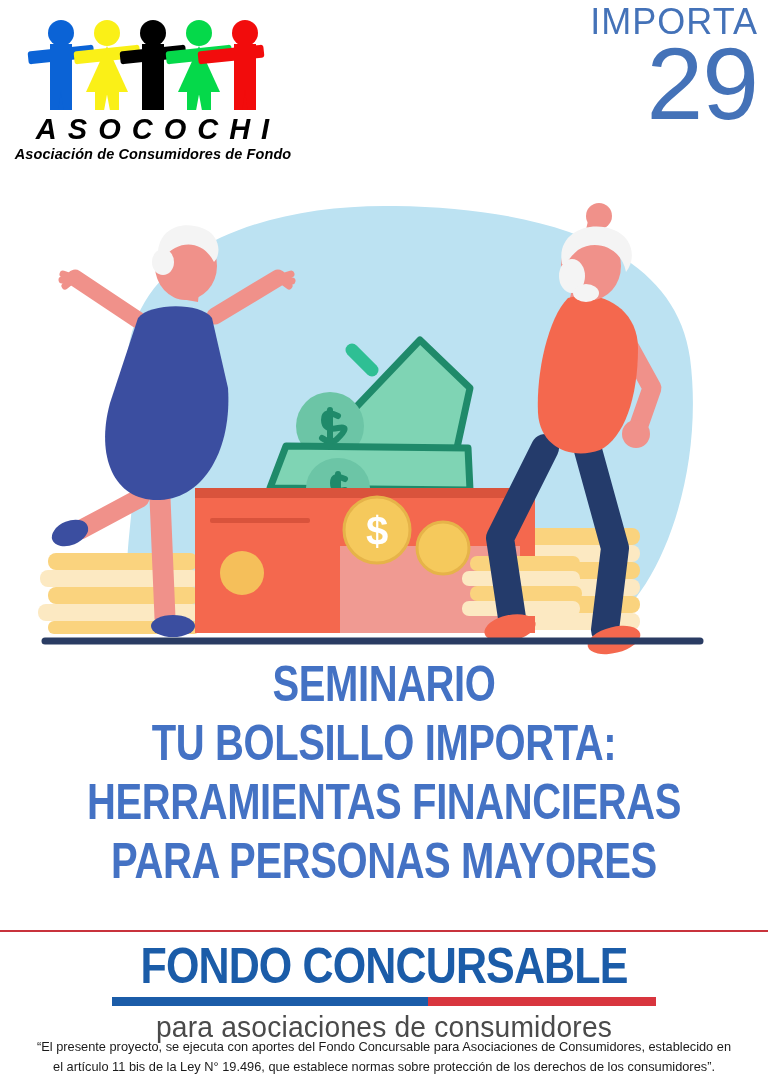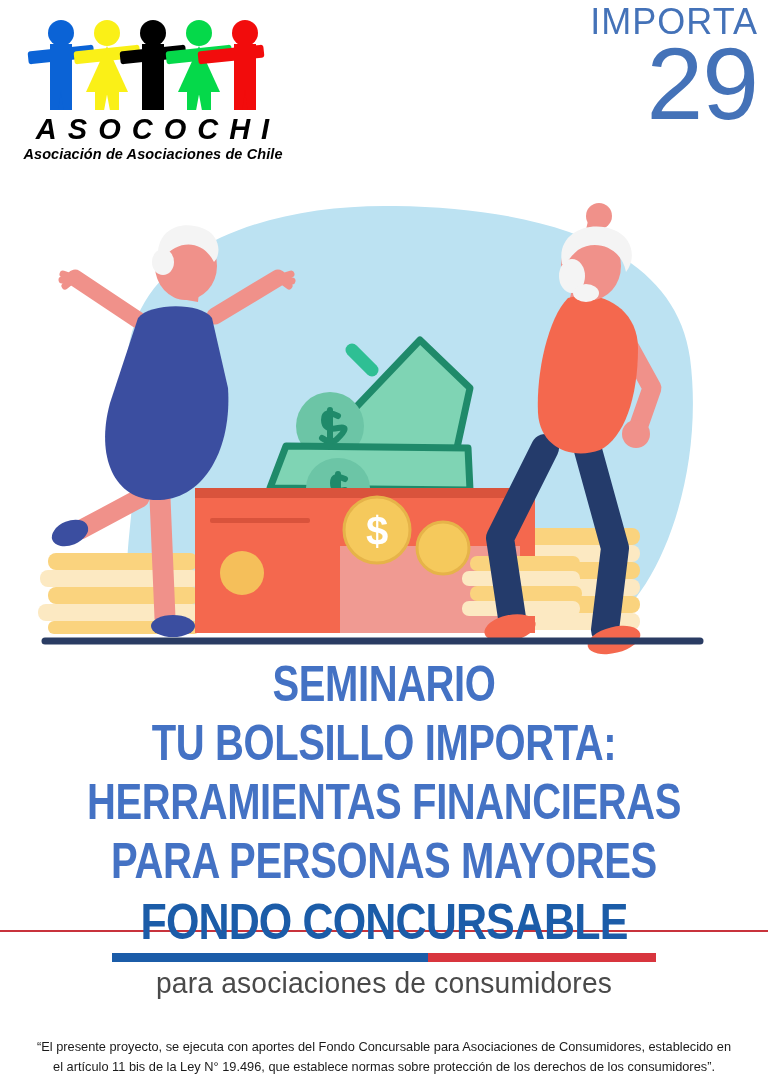--- a/index.html
+++ b/index.html
@@ -158,21 +158,21 @@
 
   
   #red-rule {
     position: absolute;
     left: 0; top: 930px;
     width: 768px; height: 2px;
     background: #C8333C;
   }
   #footer-block {
     position: absolute;
-    left: 0; top: 896px;
+    left: 0; top: 940px;
     width: 768px;
     text-align: center;
   }
   #fondo-title {
     color: #1B5CA8;
     font-weight: bold;
     font-size: 50px;
     line-height: 1.05;
     letter-spacing: -1px;
     transform: scaleX(0.86);
@@ -258,21 +258,21 @@
         <div class="logo-person" style="left:184px;">
           <div class="logo-arms" style="background:#F20C0C;left:-24px;"></div>
           <div class="logo-head" style="background:#F20C0C;"></div>
           <div class="logo-body-m" style="background:#F20C0C;"></div>
           <div class="logo-legs" style="background:#F20C0C;
             -webkit-clip-path:polygon(0 0,100% 0,100% 100%,62% 100%,50% 42%,38% 100%,0 100%);
             clip-path:polygon(0 0,100% 0,100% 100%,62% 100%,50% 42%,38% 100%,0 100%);"></div>
         </div>
       </div>
       <div id="logo-name">ASOCOCHI</div>
-      <div id="logo-sub">Asociación de Asociaciones de Chile</div>
+      <div id="logo-sub">Asociación de Consumidores de Fondo</div>
     </div>
 
     <div id="date-block">
       <div id="date-month">IMPORTA</div>
       <div id="date-day">29</div>
     </div>
   </div>
 
   <div id="illustration">
     <svg id="illu-svg" width="768" height="462" viewBox="0 0 768 462" xmlns="http://www.w3.org/2000/svg">

